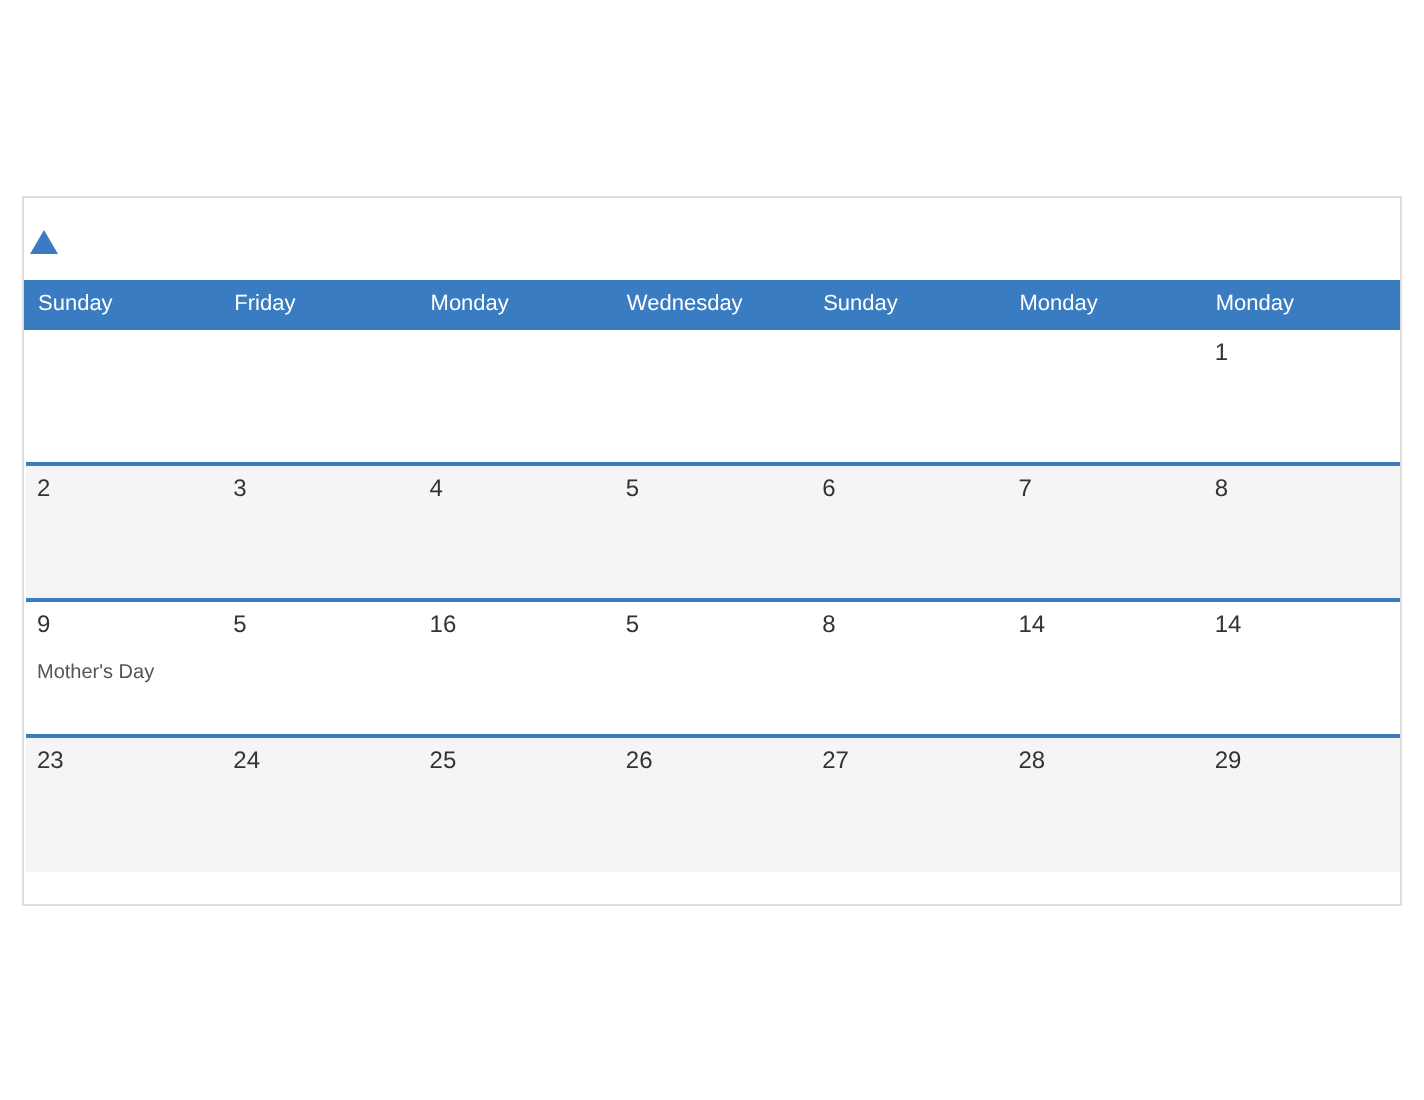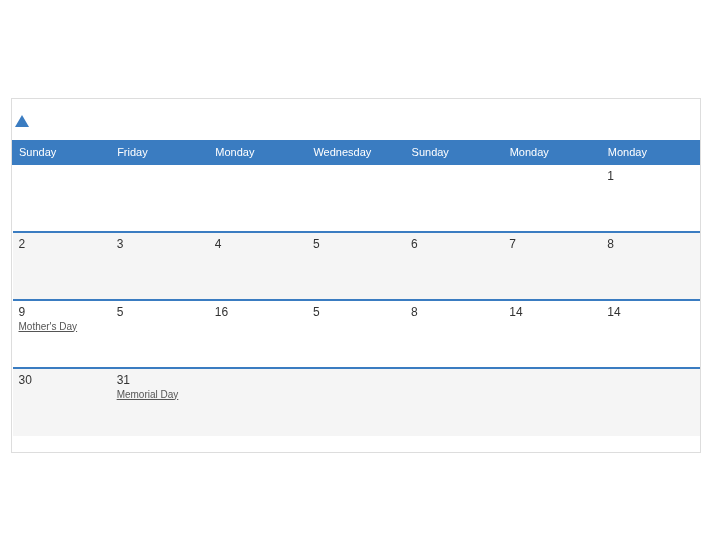--- a/index.html
+++ b/index.html
@@ -89,22 +89,21 @@
     }
     .day-num {
       font-size: 12px;
       color: #333;
       display: block;
     }
     .day-event {
       font-size: 10px;
       color: #555;
       display: block;
-      margin-top: 2px;
-      text-decoration: underline;
+      margin-top: 12px;
     }
   </style>
 </head>
 <body>
 
 <div class="calendar-wrapper">
   <div class="calendar-header">
     <div class="logo">
       <span class="logo-general"></span>
       <span class="logo-blue">
@@ -184,27 +183,36 @@
           </td>
           <td>
             <span class="day-num">14</span>
           </td>
           <td>
             <span class="day-num">14</span>
           </td>
         </tr>
         <tr>
           <td>
-            <span class="day-num">30</span>
-          </td>
-          <td>
-            <span class="day-num">31</span>
-            <span class="day-event">Memorial Day</span>
-          </td>
-          <td></td>
-          <td></td>
-          <td></td>
-          <td></td>
-          <td></td>
+            <span class="day-num">23</span>
+          </td>
+          <td>
+            <span class="day-num">24</span>
+          </td>
+          <td>
+            <span class="day-num">25</span>
+          </td>
+          <td>
+            <span class="day-num">26</span>
+          </td>
+          <td>
+            <span class="day-num">27</span>
+          </td>
+          <td>
+            <span class="day-num">28</span>
+          </td>
+          <td>
+            <span class="day-num">29</span>
+          </td>
         </tr>
       </tbody>
   </table>
 </div>
 
 </body></html>

